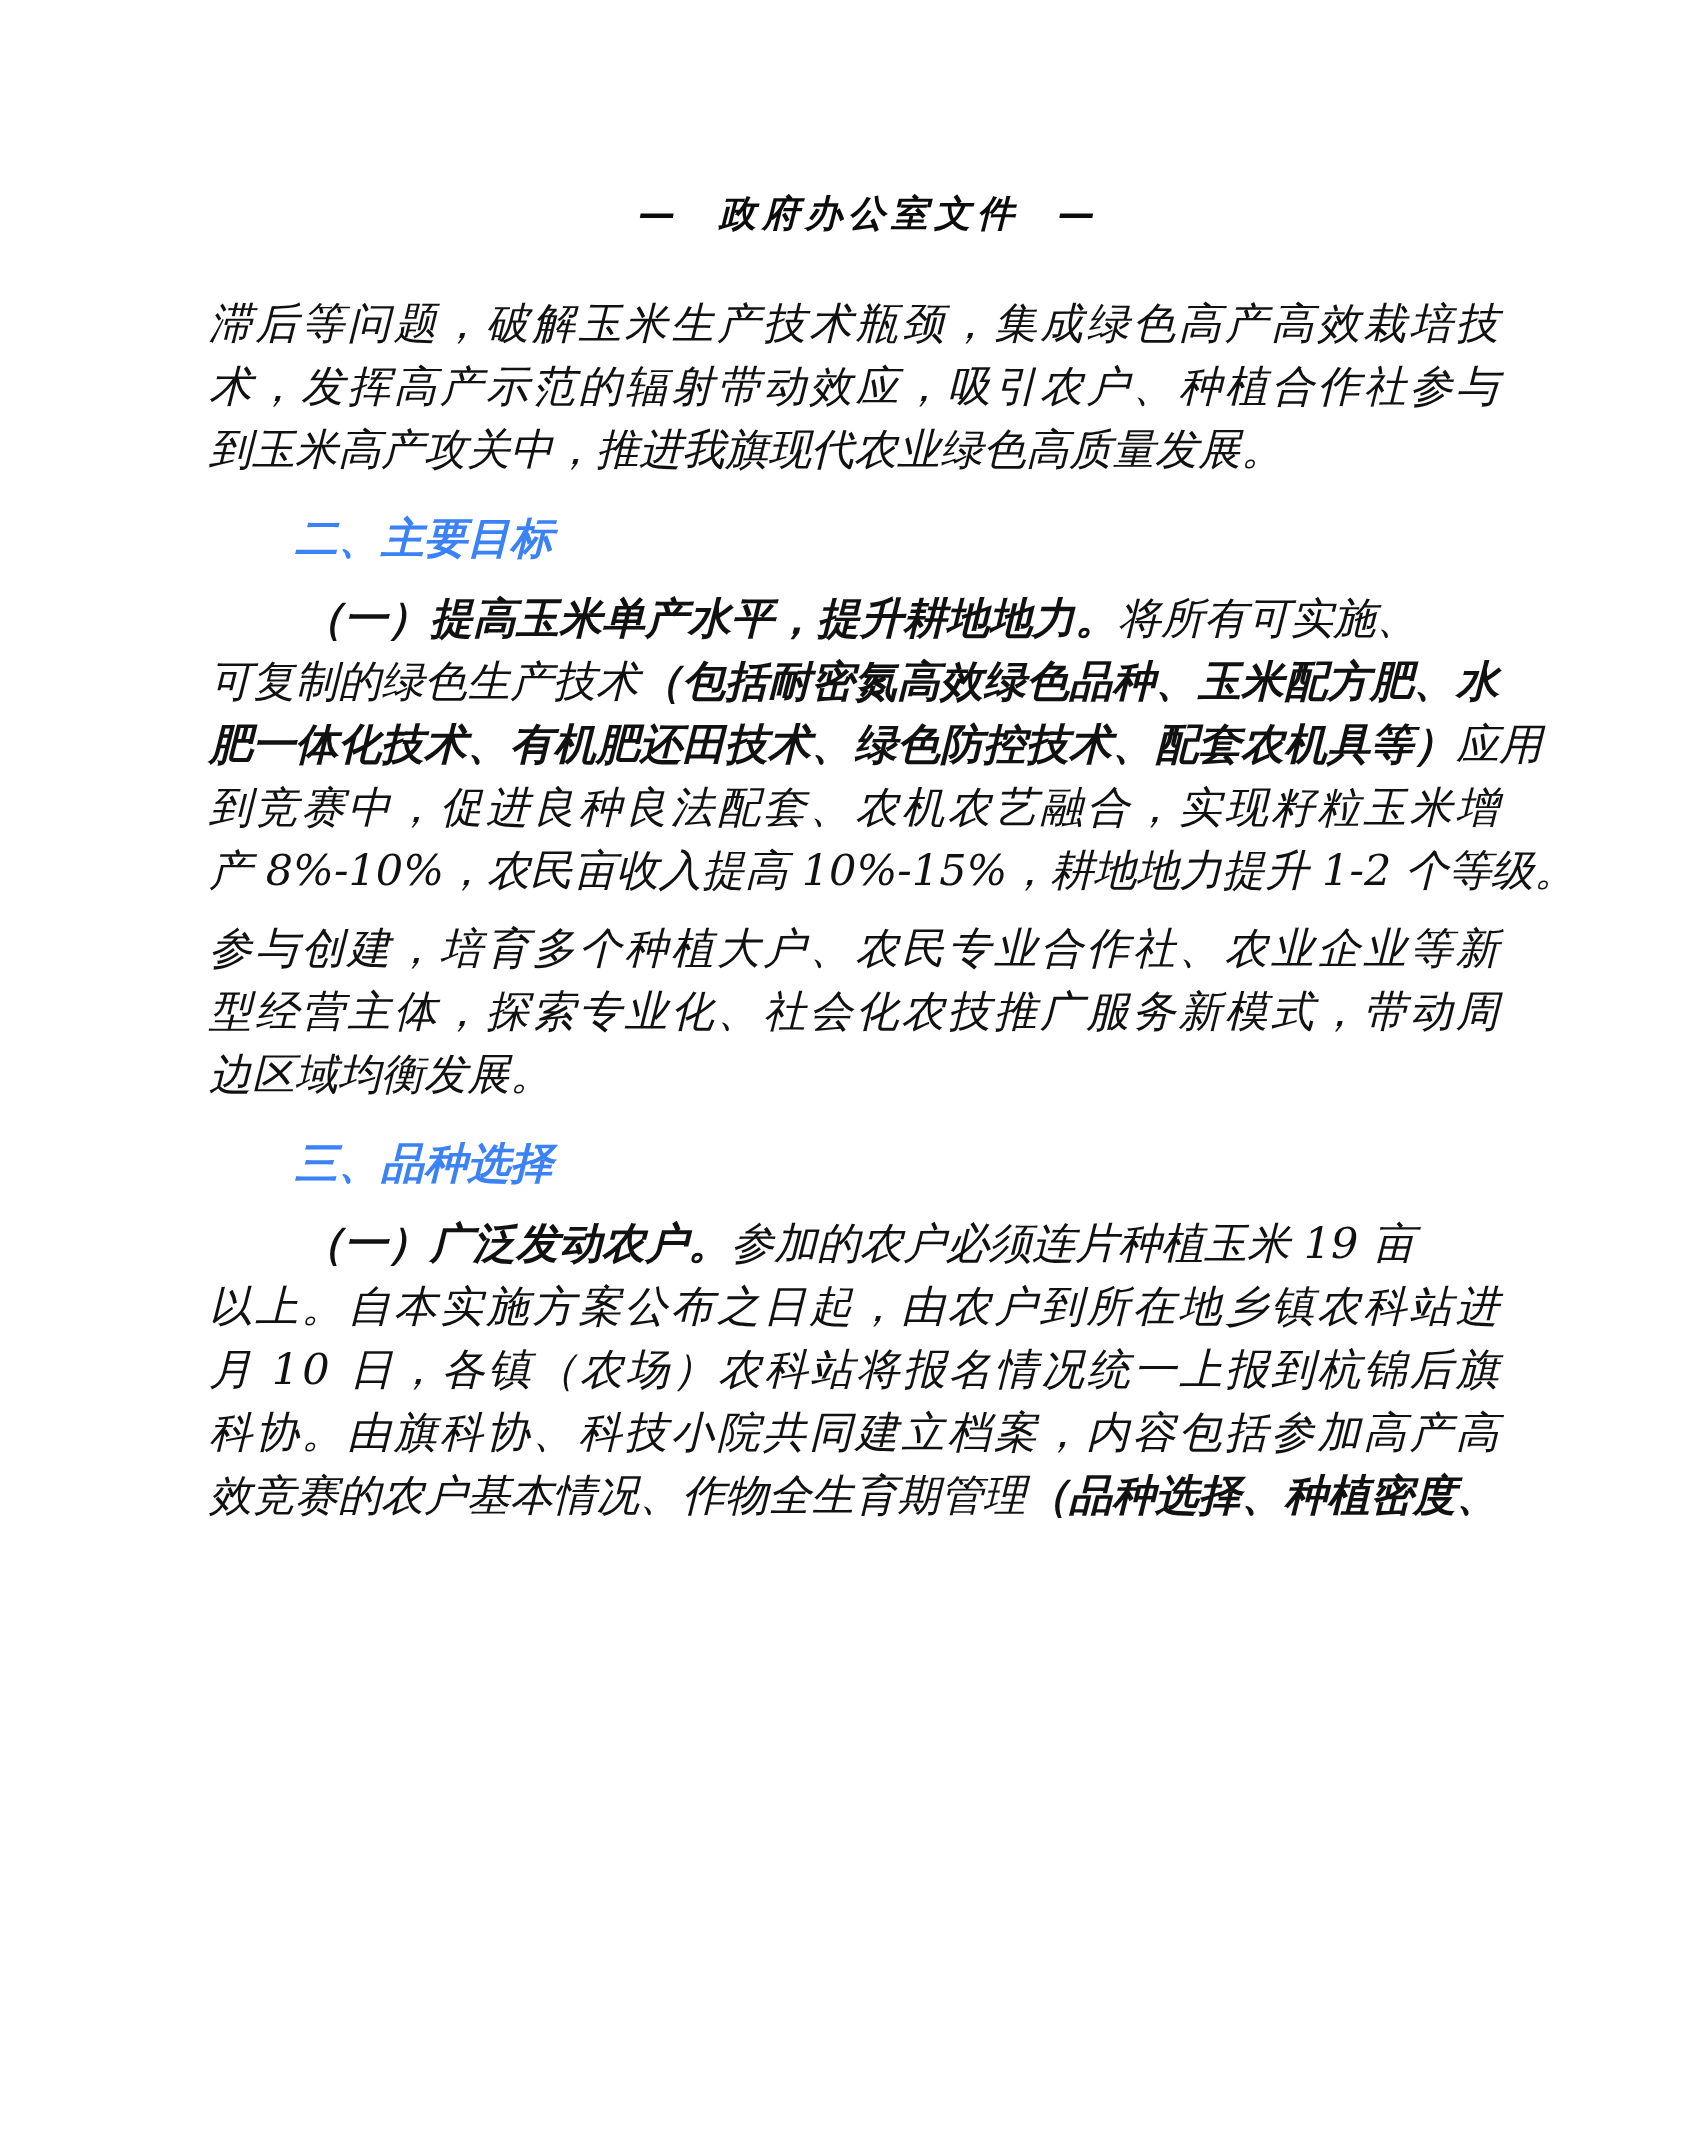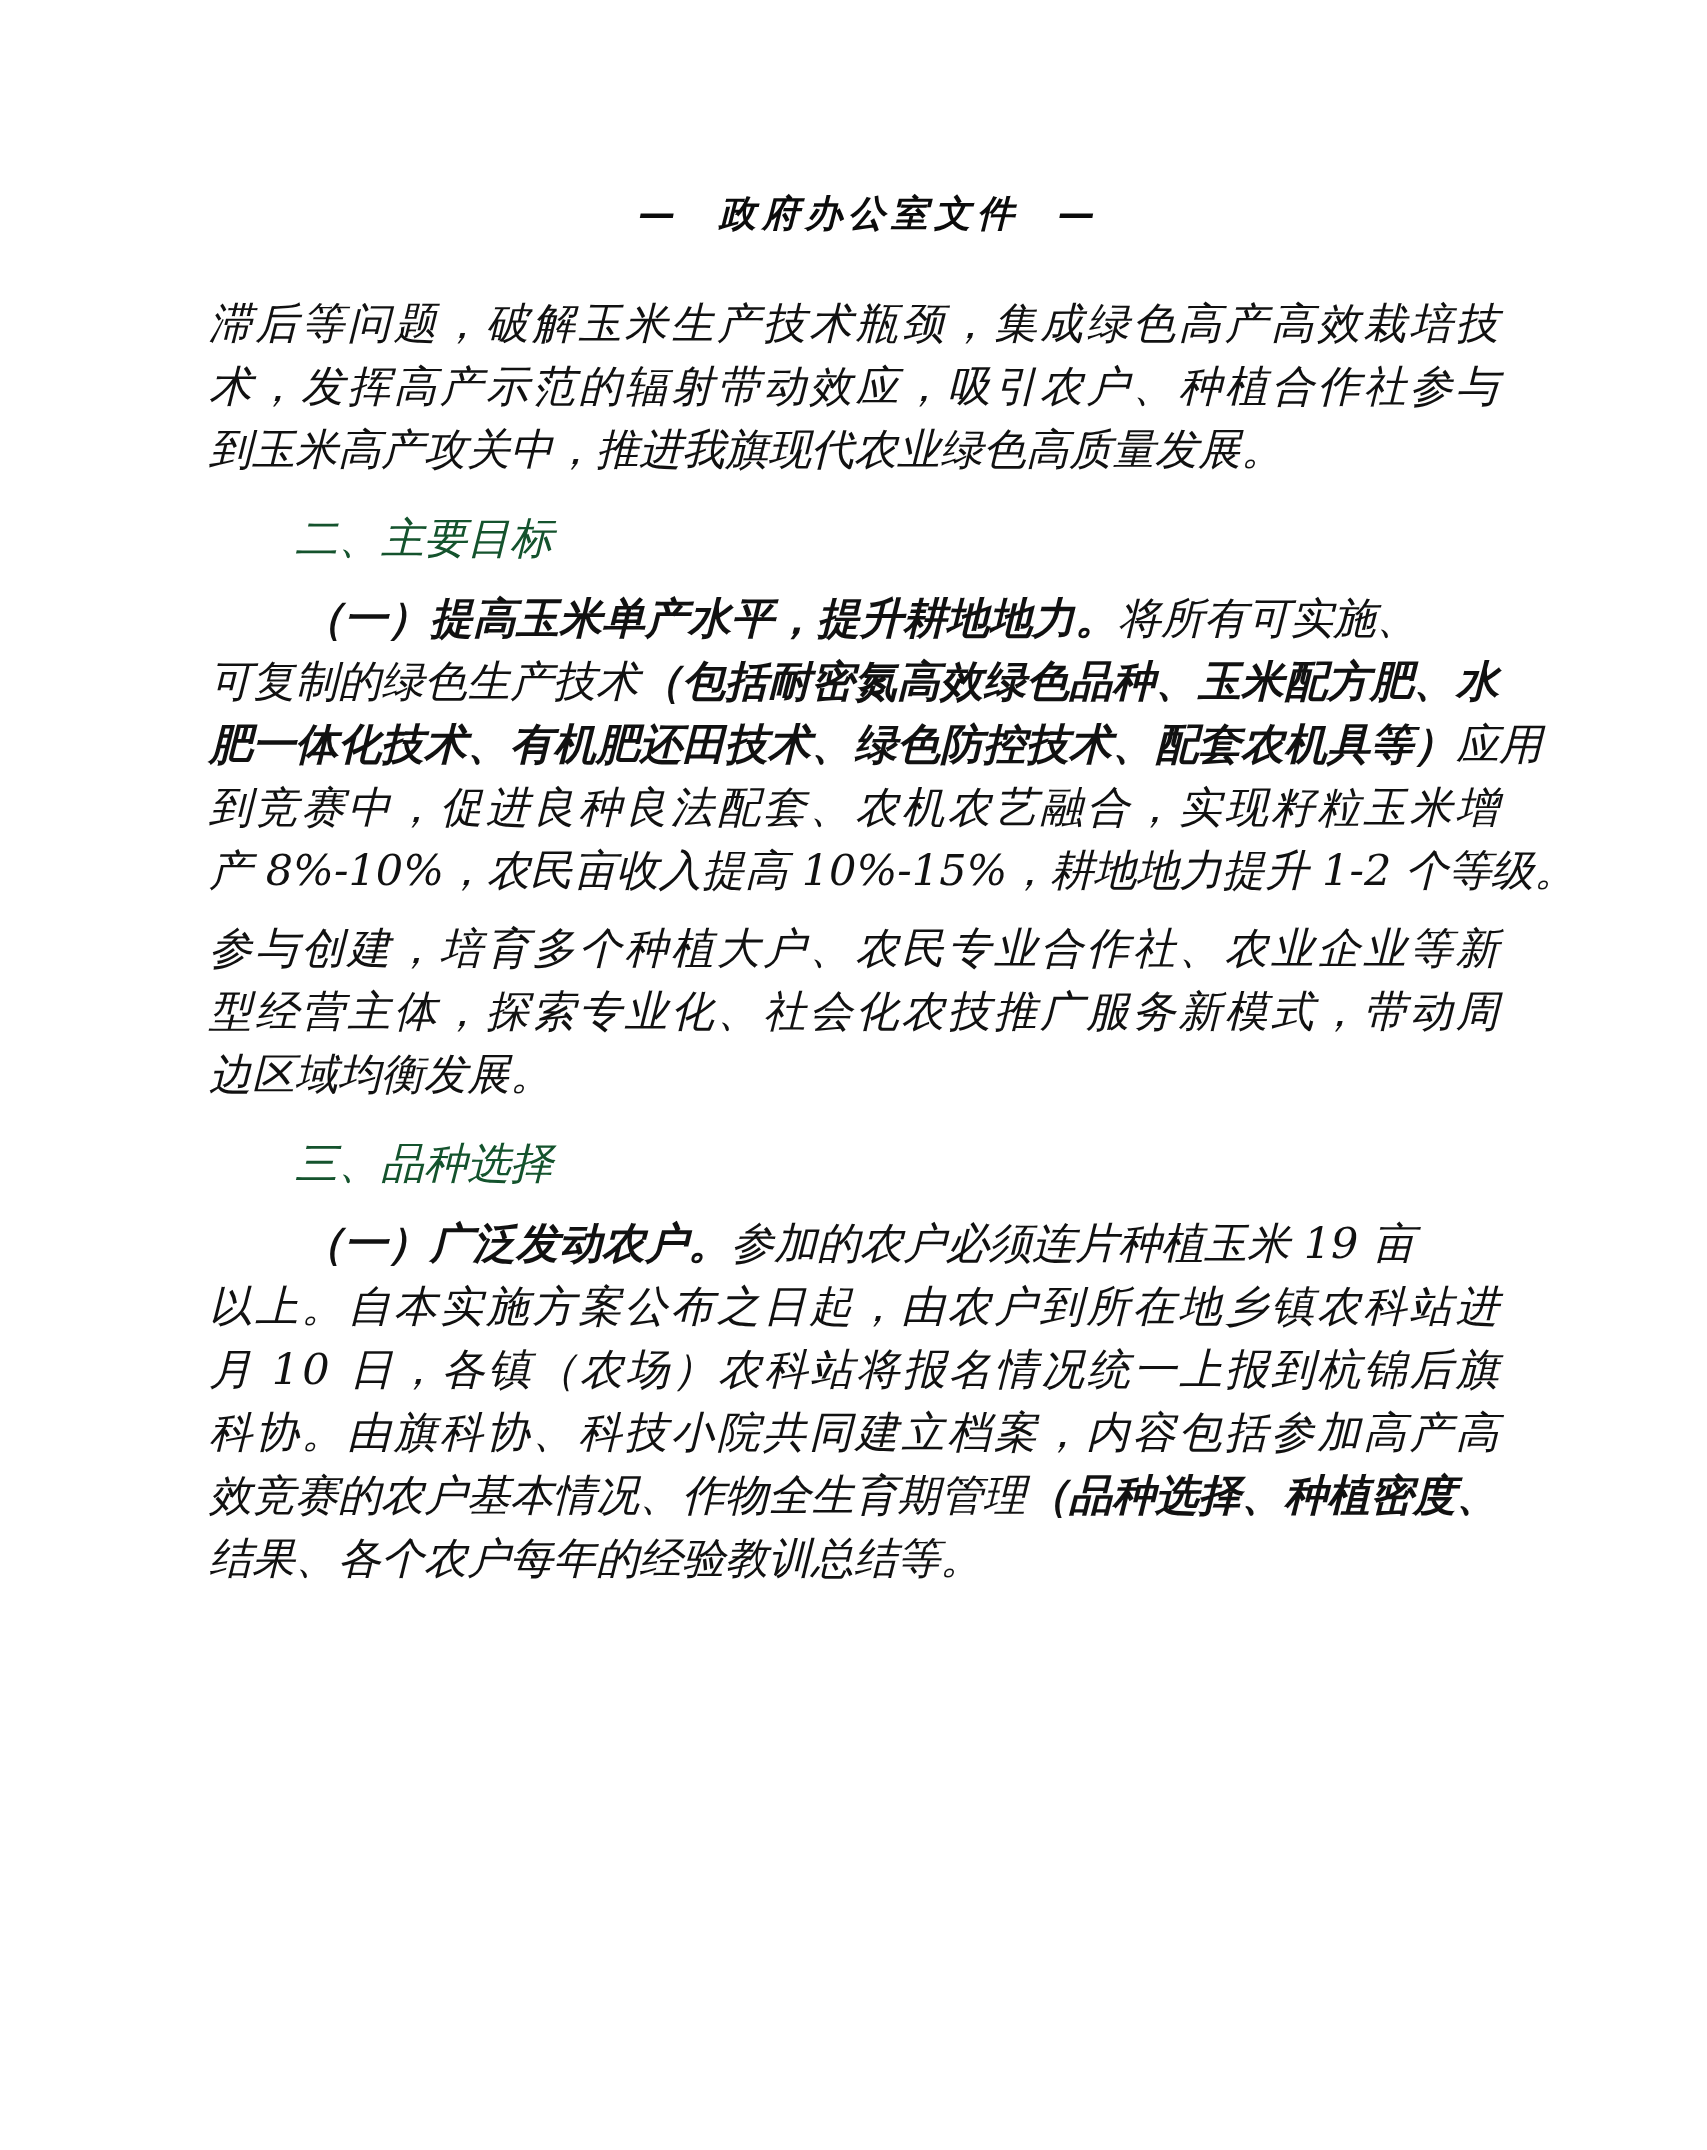--- a/index.html
+++ b/index.html
@@ -70,25 +70,25 @@
   .seg.n { font-weight: 400; }
   .line.indent2 { padding-left: 92px; }
 
   .gap-sm { height: 15.5px; }
   .gap-md { height: 25px; }
 
   .heading {
     height: 65px;
     line-height: 65px;
     font-size: 43px;
-    font-weight: 400;
+    font-weight: 700;
     font-style: italic;
     padding-left: 86px;
     white-space: pre;
-    color: #14532d;
+    color: #3b82f6;
   }
 </style>
 </head>
 <body>
 
 <div id="page">
 
   <div class="doc-header">—  政府办公室文件  —</div>
 
   <div class="body-block" id="body-block">
@@ -108,17 +108,16 @@
       <div class="line justify"><span class="ch">型</span><span class="ch">经</span><span class="ch">营</span><span class="ch">主</span><span class="ch">体</span><span class="ch">，</span><span class="ch">探</span><span class="ch">索</span><span class="ch">专</span><span class="ch">业</span><span class="ch">化</span><span class="ch">、</span><span class="ch">社</span><span class="ch">会</span><span class="ch">化</span><span class="ch">农</span><span class="ch">技</span><span class="ch">推</span><span class="ch">广</span><span class="ch">服</span><span class="ch">务</span><span class="ch">新</span><span class="ch">模</span><span class="ch">式</span><span class="ch">，</span><span class="ch">带</span><span class="ch">动</span><span class="ch">周</span></div>
       <div class="line">边区域均衡发展。</div>
       <div class="gap-md"></div>
       <div class="heading">三、品种选择</div>
       <div class="gap-sm"></div>
       <div class="line indent2"><span class="seg b">（一）广泛发动农户。</span><span class="seg n">参加的农户必须连片种植玉米 19 亩</span></div>
       <div class="line justify"><span class="ch">以</span><span class="ch">上</span><span class="ch">。</span><span class="ch">自</span><span class="ch">本</span><span class="ch">实</span><span class="ch">施</span><span class="ch">方</span><span class="ch">案</span><span class="ch">公</span><span class="ch">布</span><span class="ch">之</span><span class="ch">日</span><span class="ch">起</span><span class="ch">，</span><span class="ch">由</span><span class="ch">农</span><span class="ch">户</span><span class="ch">到</span><span class="ch">所</span><span class="ch">在</span><span class="ch">地</span><span class="ch">乡</span><span class="ch">镇</span><span class="ch">农</span><span class="ch">科</span><span class="ch">站</span><span class="ch">进</span></div>
       <div class="line justify"><span class="ch">月</span><span class="ch"> </span><span class="ch">1</span><span class="ch">0</span><span class="ch"> </span><span class="ch">日</span><span class="ch">，</span><span class="ch">各</span><span class="ch">镇</span><span class="ch">（</span><span class="ch">农</span><span class="ch">场</span><span class="ch">）</span><span class="ch">农</span><span class="ch">科</span><span class="ch">站</span><span class="ch">将</span><span class="ch">报</span><span class="ch">名</span><span class="ch">情</span><span class="ch">况</span><span class="ch">统</span><span class="ch">一</span><span class="ch">上</span><span class="ch">报</span><span class="ch">到</span><span class="ch">杭</span><span class="ch">锦</span><span class="ch">后</span><span class="ch">旗</span></div>
       <div class="line justify"><span class="ch">科</span><span class="ch">协</span><span class="ch">。</span><span class="ch">由</span><span class="ch">旗</span><span class="ch">科</span><span class="ch">协</span><span class="ch">、</span><span class="ch">科</span><span class="ch">技</span><span class="ch">小</span><span class="ch">院</span><span class="ch">共</span><span class="ch">同</span><span class="ch">建</span><span class="ch">立</span><span class="ch">档</span><span class="ch">案</span><span class="ch">，</span><span class="ch">内</span><span class="ch">容</span><span class="ch">包</span><span class="ch">括</span><span class="ch">参</span><span class="ch">加</span><span class="ch">高</span><span class="ch">产</span><span class="ch">高</span></div>
       <div class="line"><span class="seg n">效竞赛的农户基本情况、作物全生育期管理</span><span class="seg b">（品种选择、种植密度、</span></div>
-      <div class="line">结果、各个农户每年的经验教训总结等。</div>
     </div>
 
 </div>
 
 
 </body></html>

